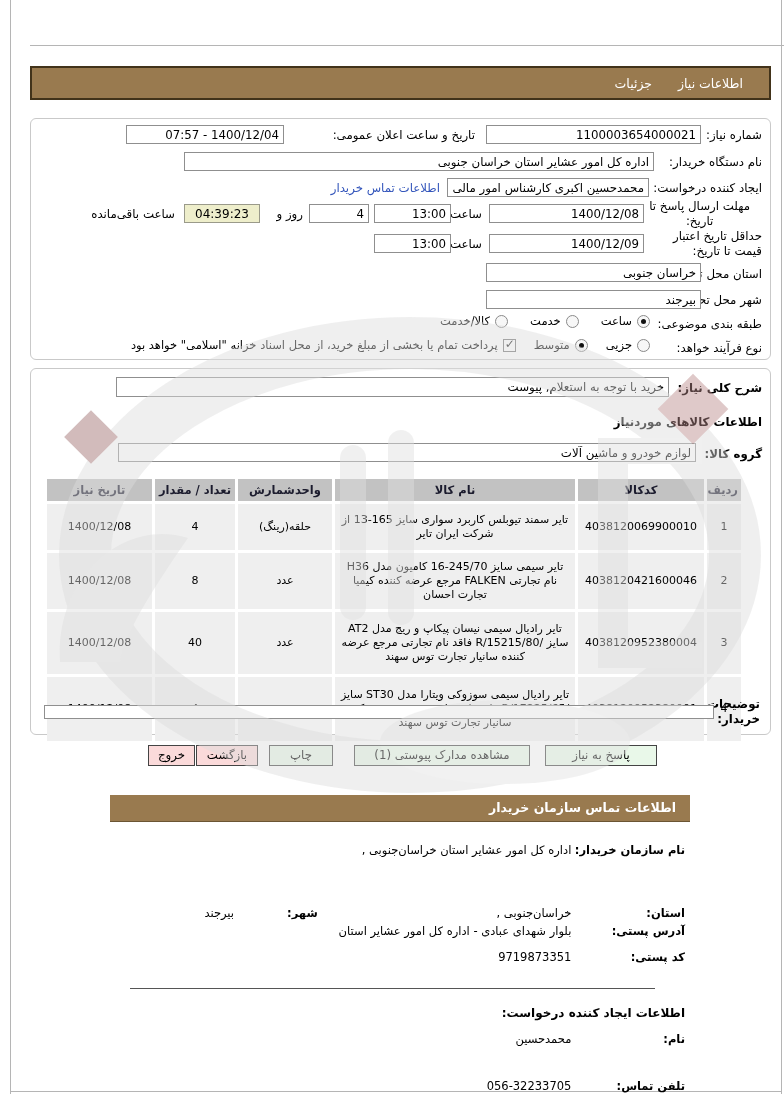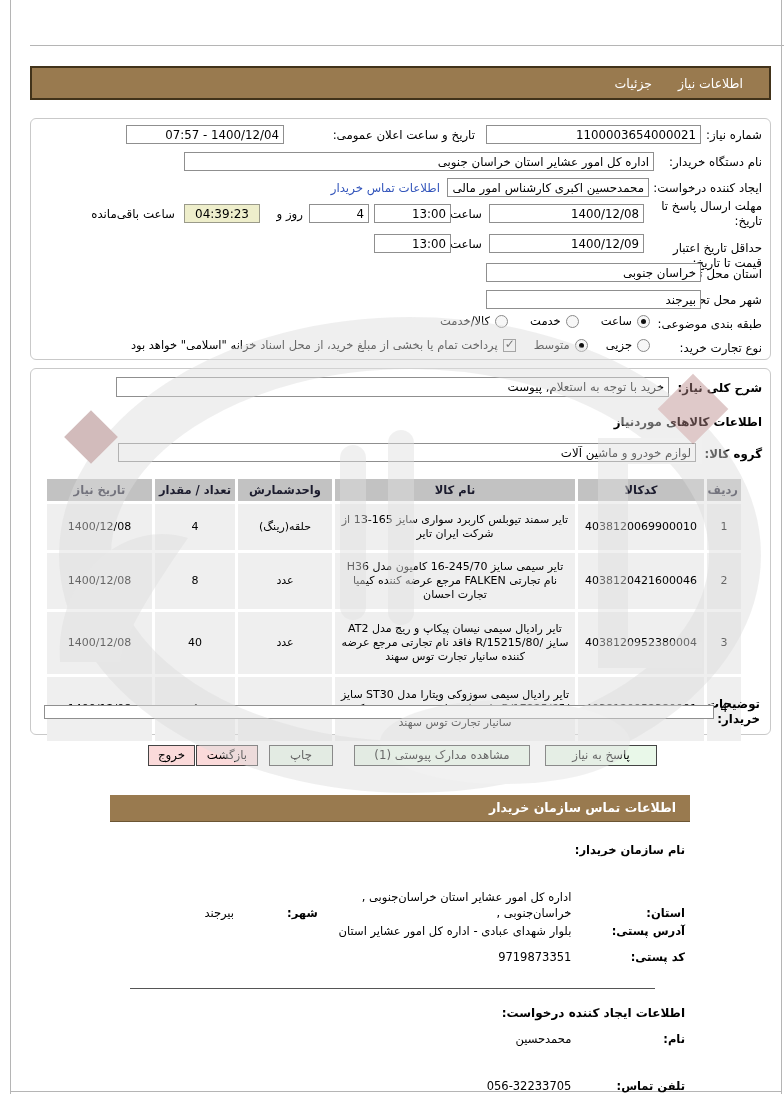--- a/index.html
+++ b/index.html
@@ -66,30 +66,30 @@
     <span class="lb" style="right:295px;top:9px;">تاریخ و ساعت اعلان عمومی:</span>
     <input class="inp" style="right: 486px; top: 6px; width: 158px;" readonly="" value="1400/12/04 - 07:57">
 
     <span class="lb" style="right:8px;top:36px;">نام دستگاه خریدار:</span>
     <input class="inp" style="right: 116px; top: 33px; width: 470px;" readonly="" value="اداره کل امور عشایر استان خراسان جنوبی">
 
     <span class="lb" style="right:8px;top:62px;">ایجاد کننده درخواست:</span>
     <input class="inp" style="right: 121px; top: 59px; width: 202px;" readonly="" value="محمدحسین اکبری کارشناس امور مالی اداره کل امور عشایر استان خراسان ج">
     <span class="link" style="right:330px;top:62px;">اطلاعات تماس خریدار</span>
 
-    <span class="lb2" style="right:8px;top:80px;"><span>مهلت ارسال پاسخ تا</span><br><span>تاریخ:</span></span>
+    <span class="lb2" style="right:20px;top:80px;text-align:center;"><span>مهلت ارسال پاسخ تا</span><br><span>تاریخ:</span></span>
     <input class="inp" style="right: 126px; top: 85px; width: 155px;" readonly="" value="1400/12/08">
     <span class="lb" style="right:288px;top:88px;">ساعت</span>
     <input class="inp" style="right: 319px; top: 85px; width: 77px;" readonly="" value="13:00">
     <input class="inp" style="right: 401px; top: 85px; width: 60px;" readonly="" value="4">
     <span class="lb" style="right:467px;top:88px;">روز و</span>
     <div class="beige" style="right:510px;top:85px;width:76px;">04:39:23</div>
     <span class="lb" style="right:595px;top:88px;">ساعت باقی‌مانده</span>
 
-    <span class="lb2" style="right:8px;top:110px;margin-top:12px;"><span>حداقل تاریخ اعتبار</span><br><span>قیمت تا تاریخ:</span></span>
+    <span class="lb2" style="right:8px;top:110px;"><span>حداقل تاریخ اعتبار</span><br><span>قیمت تا تاریخ:</span></span>
     <input class="inp" style="right: 126px; top: 115px; width: 155px;" readonly="" value="1400/12/09">
     <span class="lb" style="right:288px;top:118px;">ساعت</span>
     <input class="inp" style="right: 319px; top: 115px; width: 77px;" readonly="" value="13:00">
 
     <span class="lb" style="right:8px;top:148px;">استان محل تحویل:</span>
     <input class="inp" style="right: 69px; top: 144px; width: 215px;" readonly="" value="خراسان جنوبی">
 
     <span class="lb" style="right:8px;top:174px;">شهر محل تحویل:</span>
     <input class="inp" style="right: 69px; top: 171px; width: 215px;" readonly="" value="بیرجند">
 
@@ -102,21 +102,21 @@
       <span class="opt">
           <span class="radio"></span>
           <span>خدمت</span>
         </span>
       <span class="opt">
           <span class="radio"></span>
           <span>کالا/خدمت</span>
         </span>
     </div>
 
-    <span class="lb" style="right:8px;top:222px;">نوع تجارت خرید:</span>
+    <span class="lb" style="right:8px;top:222px;">نوع فرآیند خواهد:</span>
     <div class="optrow" style="right:120px;top:219px;gap:18px;">
       <span class="opt">
           <span class="radio"></span>
           <span>جزیی</span>
         </span>
       <span class="opt">
           <span class="radio on"></span>
           <span>متوسط</span>
         </span>
       <span class="opt">
@@ -197,21 +197,21 @@
   <button class="btn green" style="right:127px;top:745px;width:112px;">پاسخ به نیاز</button>
   <button class="btn green" style="right:254px;top:745px;width:176px;">مشاهده مدارک پیوستی (1)</button>
   <button class="btn green" style="right:451px;top:745px;width:64px;">چاپ</button>
   <button class="btn pink" style="right:526px;top:745px;width:62px;">بازگشت</button>
   <button class="btn pink" style="right:589px;top:745px;width:47px;">خروج</button>
 
   <div class="brownbar2">اطلاعات  تماس سازمان خریدار</div>
 
   <div class="crow" style="top:843px;">
     <span class="cl">نام سازمان خریدار:</span>
-    <span class="cv" style="width:340px;margin-top:47px;">اداره کل امور عشایر استان خراسان‌جنوبی ,</span>
+    <span class="cv" style="width:340px;">اداره کل امور عشایر استان خراسان‌جنوبی ,</span>
   </div>
   <div class="crow" style="top:870px;margin-top:36px;">
     <span class="cl">استان:</span>
     <span class="cv">خراسان‌جنوبی ,</span>
     <span class="cl2">شهر:</span>
     <span class="cv2">بیرجند</span>
   </div>
   <div class="crow" style="top:924px;">
     <span class="cl">آدرس پستی:</span>
     <span class="cv" style="width:340px;">بلوار شهدای عبادی - اداره کل امور عشایر استان</span>

